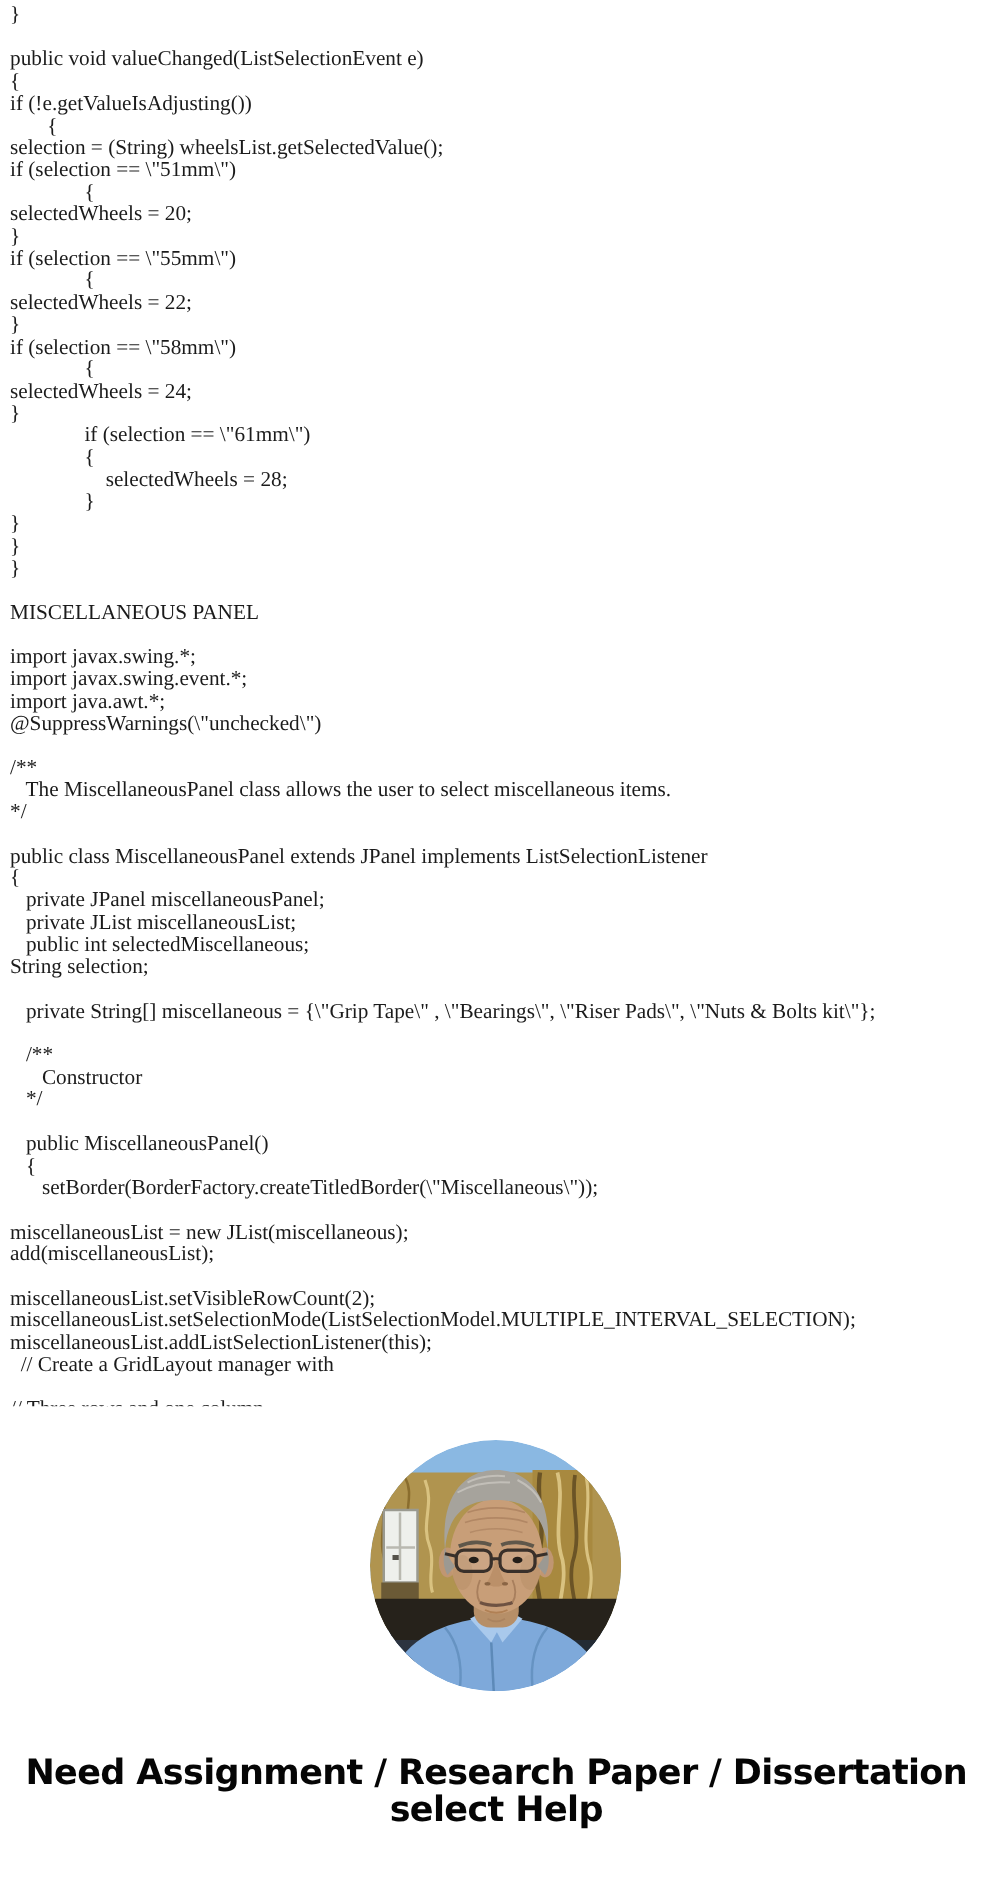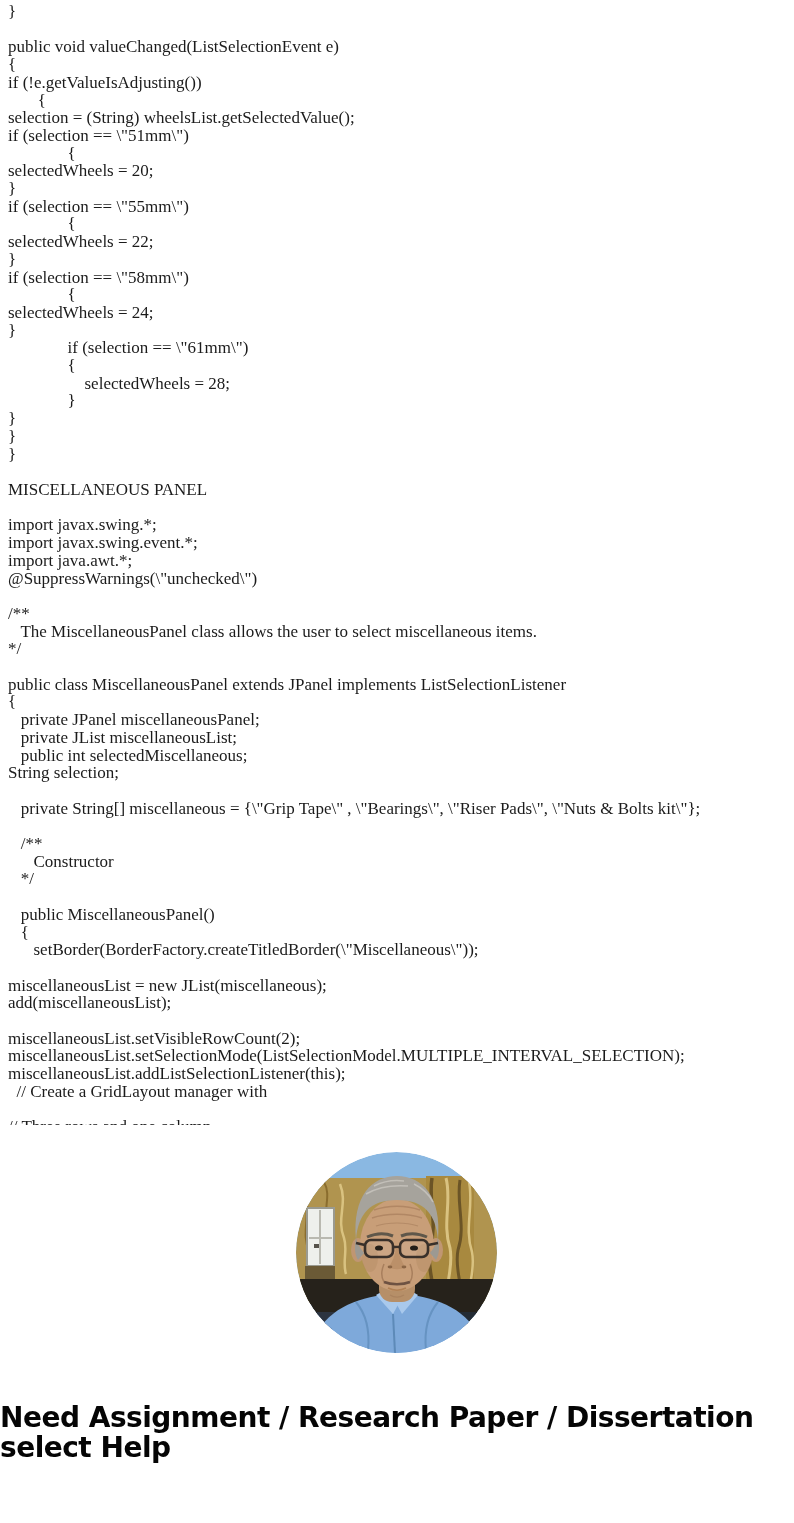--- a/index.html
+++ b/index.html
@@ -4,21 +4,21 @@
 <style>
   html,body{margin:0;padding:0;background:#ffffff;}
   .page{position:relative;width:794px;height:1523px;background:#ffffff;overflow:hidden;
         font-family:"Liberation Serif",serif;}
   .code{position:absolute;top:0;left:8px;width:786px;height:1125px;box-sizing:border-box;
         padding-top:3px;overflow:hidden;white-space:pre;
         font-family:"Liberation Serif",serif;font-size:17px;line-height:17.7px;color:#1b1b1b;}
   .portrait{position:absolute;left:296px;top:1152px;width:201px;height:201px;
         border-radius:50%;overflow:hidden;}
   .portrait svg{display:block;width:201px;height:201px;}
-  .footer{position:absolute;top:1403px;left:0;width:794px;
+  .footer{position:absolute;top:1403px;left:0;width:794px;text-align:center;
         font-family:"DejaVu Sans","Liberation Sans",sans-serif;font-weight:700;
         font-size:28px;line-height:30px;color:#050505;letter-spacing:-0.5px;}
 </style>
 </head>
 <body>
 
 <div class="page">
 
   <div class="code">}
 

